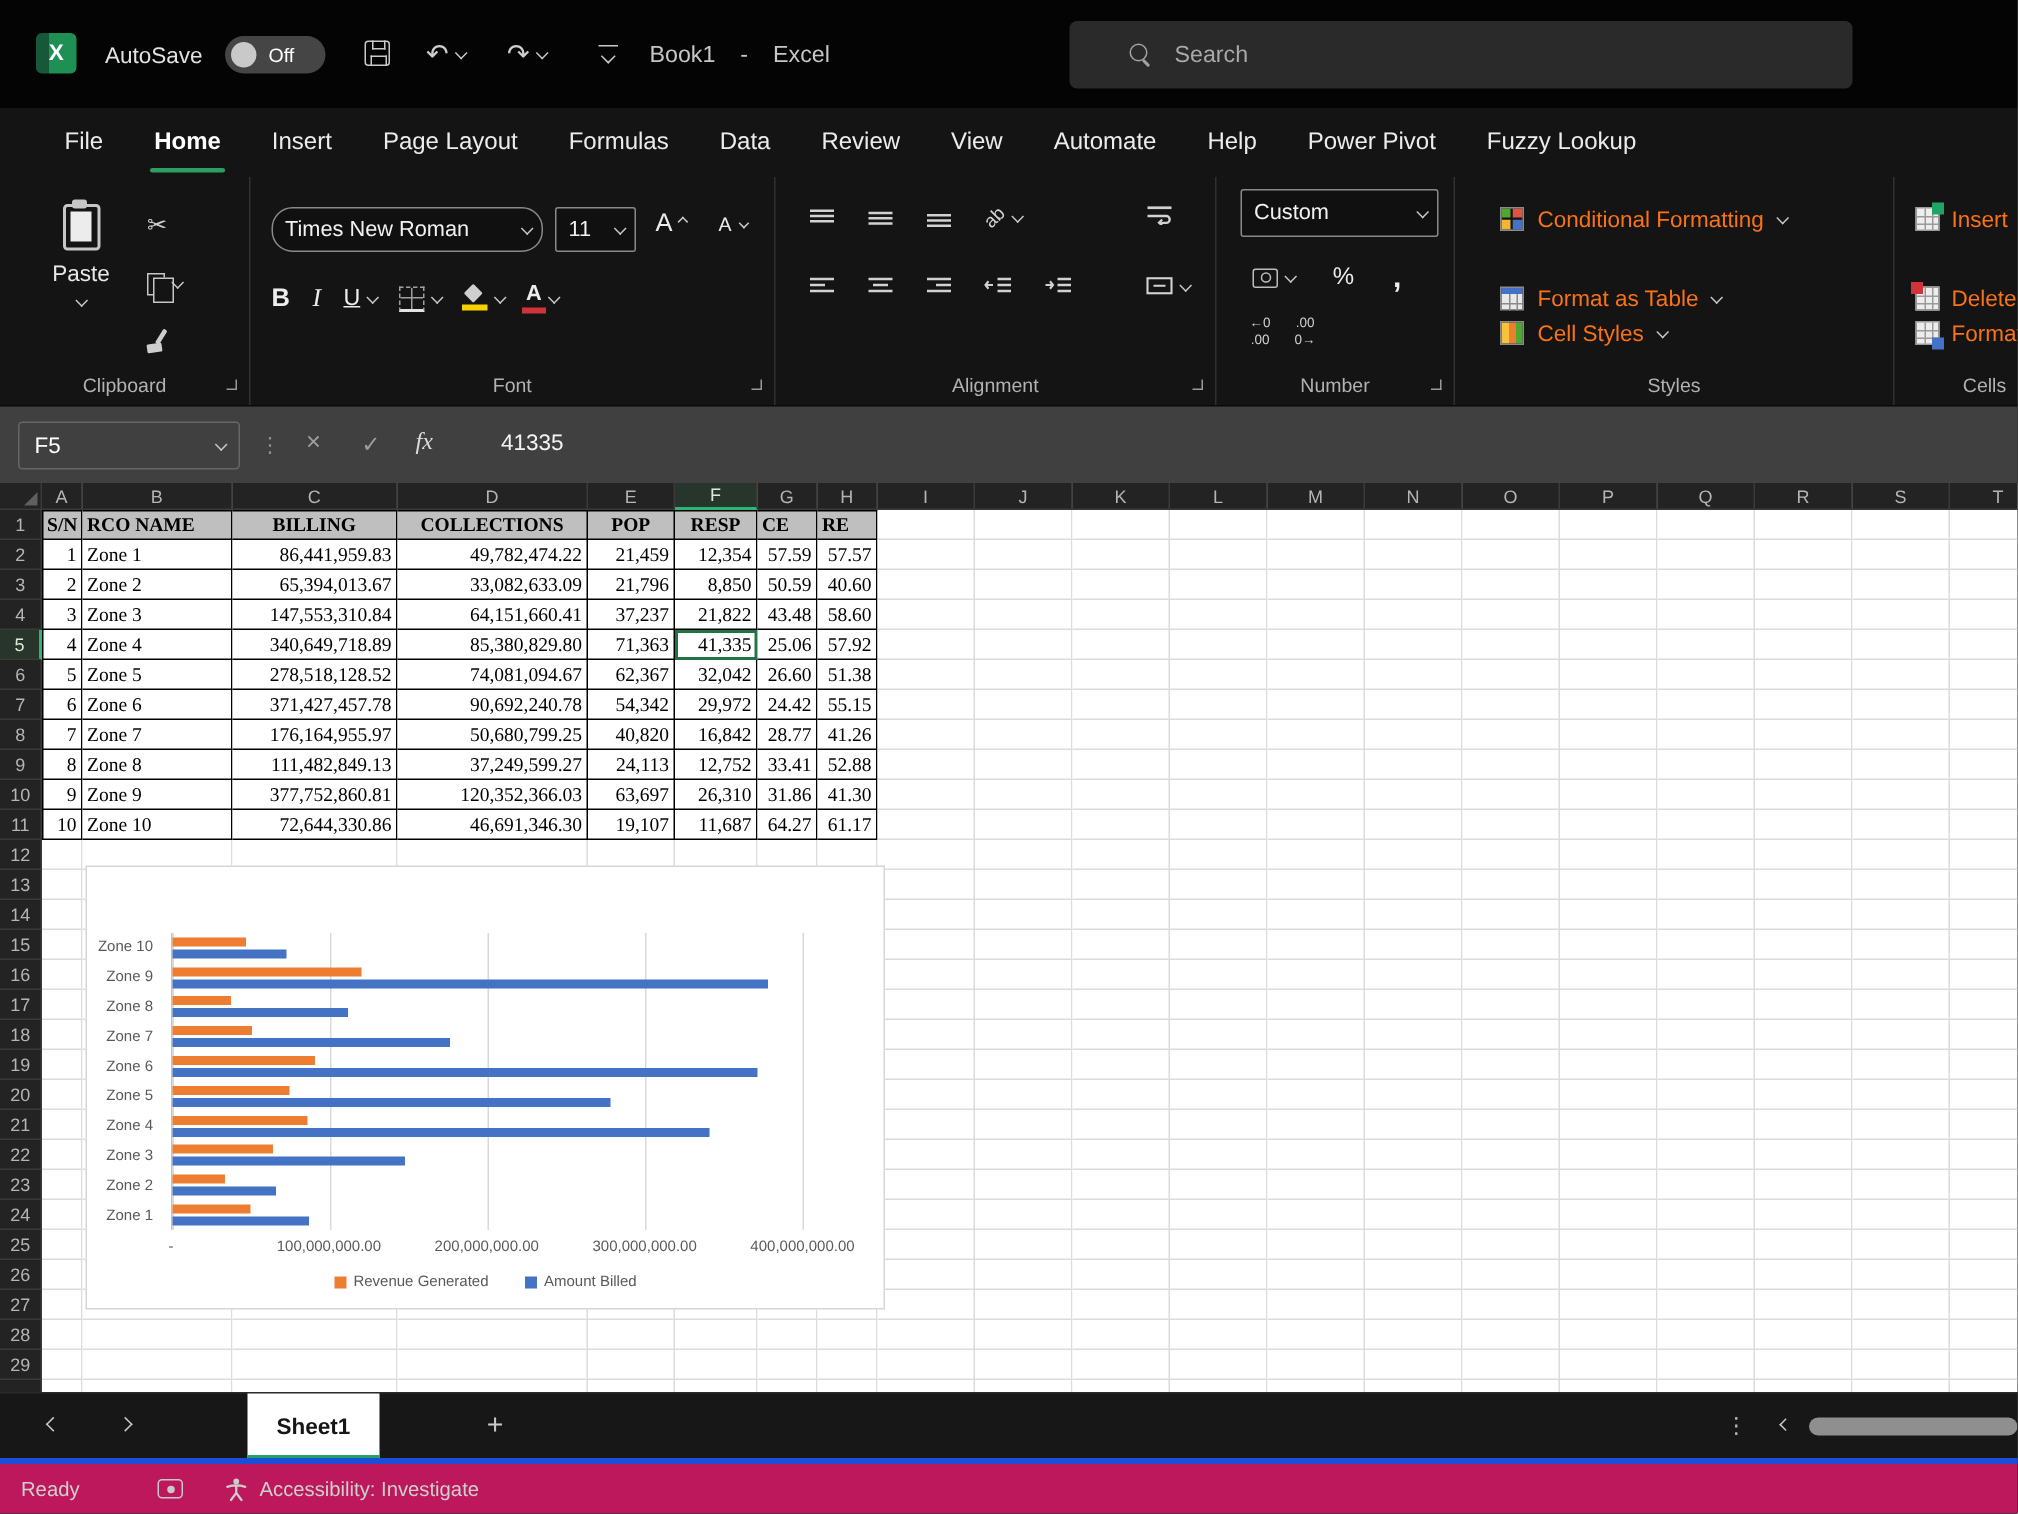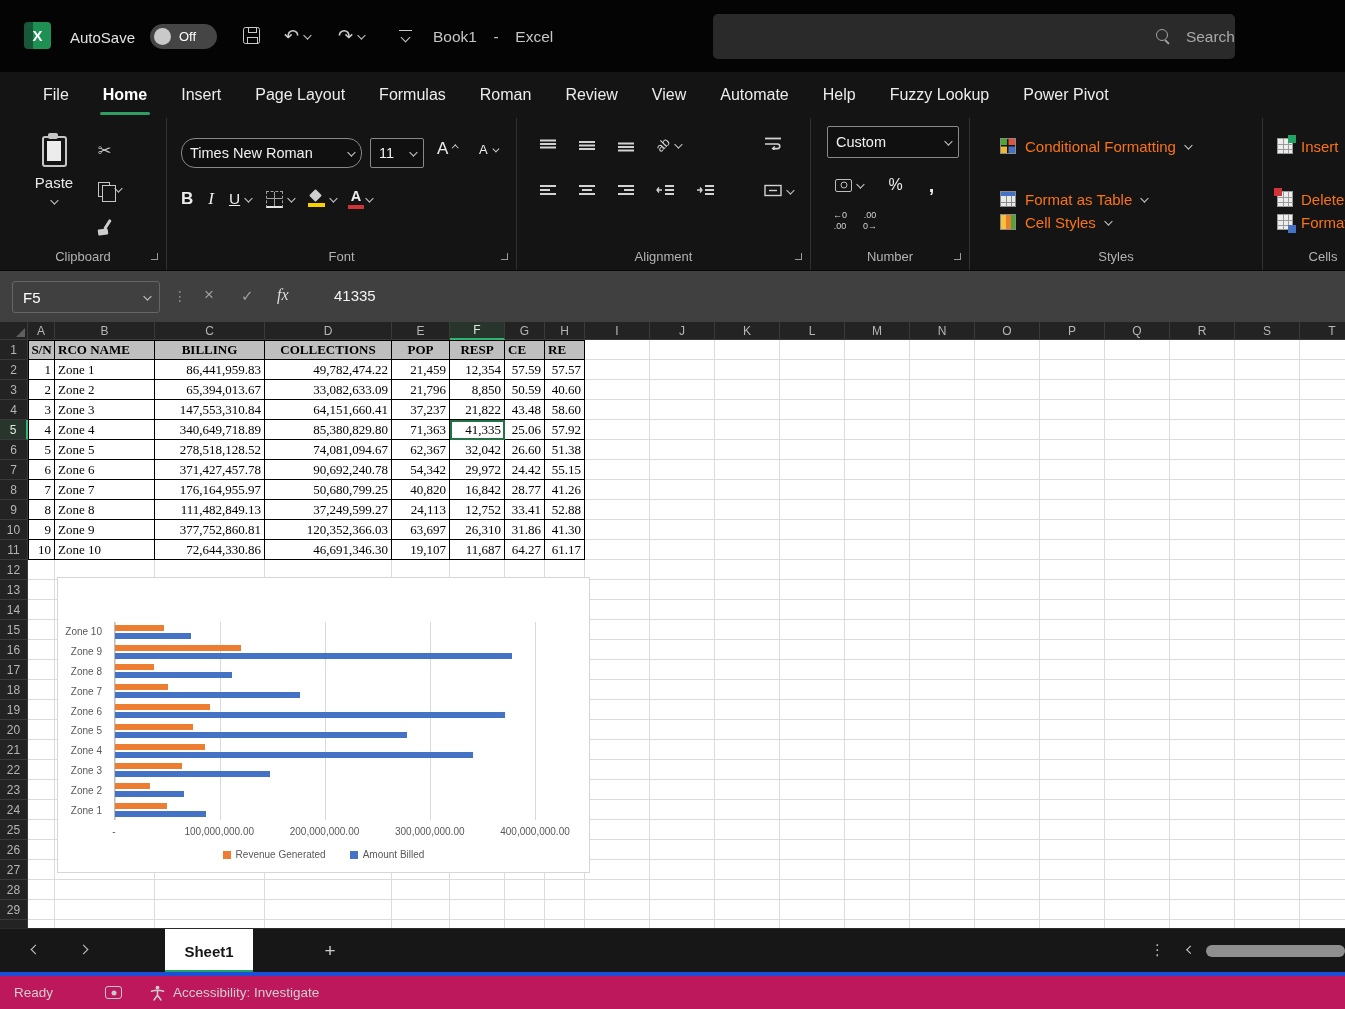--- a/index.html
+++ b/index.html
@@ -12,21 +12,21 @@
   .titlebar > * { position:absolute; }
   .xl-logo { left:24px; top:22px; width:27px; height:27px; border-radius:4px; display:flex; align-items:center; justify-content:center;
              background:linear-gradient(90deg,#17583a 0 9px,#1e9053 9px); color:#fff; font-weight:bold; font-size:15px; }
   .autosave-label { left:70px; top:29px; font-size:15px; color:#e2e2e2;text-align:center; }
   .toggle { left:150px; top:24px; width:67px; height:25px; border-radius:13px; background:#454545; display:flex; align-items:center; padding:0 9px 0 4px; gap:8px; }
   .knob { width:17px; height:17px; border-radius:50%; background:#c9c9c9; }
   .toggle-text { color:#fff; font-size:13px; }
   .tb-btn { display:flex; align-items:center; gap:5px; }
   .tb-save { left:243px; top:27px; } .tb-undo { left:284px; top:27px; } .tb-redo { left:338px; top:27px; } .tb-qat { left:399px; top:30px; }
   .doc-title { left:433px; top:28px; font-size:15.5px; color:#c6c6c6; white-space:pre; word-spacing:4px; }
-  .searchbox { left:713px; top:14px; width:522px; height:45px; background:#2a2a2a; border-radius:5px; display:flex; align-items:center; padding-left:40px; gap:15px;justify-content:flex-end; }
+  .searchbox { left:713px; top:14px; width:522px; height:45px; background:#2a2a2a; border-radius:5px; display:flex; align-items:center; padding-left:40px; gap:15px; }
   .search-text { font-size:15.5px; color:#a8a8a8; }
 
   .glyph18 { font-size:18px; color:#cdcdcd; line-height:1; }
   .glyph15 { font-size:16px; color:#cdcdcd; line-height:1; }
   .ico-save { width:17px; height:17px; border:1.7px solid #c9c9c9; border-radius:2.5px; position:relative; }
   .ico-save::before { content:""; position:absolute; top:-1px; left:3.5px; width:7px; height:5px; border:1.7px solid #c9c9c9; border-top:none; }
   .ico-save::after  { content:""; position:absolute; bottom:-1px; left:2.5px; width:9px; height:6px; border:1.7px solid #c9c9c9; border-bottom:none; }
   .ico-qat { width:13px; height:11px; border-top:1.7px solid #c9c9c9; position:relative; }
   .ico-qat::after { content:""; position:absolute; left:3px; top:2.5px; width:6px; height:6px; border-right:1.7px solid #c9c9c9; border-bottom:1.7px solid #c9c9c9; transform:rotate(45deg); }
   .ico-mag { width:15px; height:15px; position:relative; flex:none; }
@@ -223,27 +223,27 @@
       <span class="search-text">Search</span>
     </div>
   </div>
 
   <div class="menubar">
       <div class="mtab">File</div>
       <div class="mtab active">Home</div>
       <div class="mtab">Insert</div>
       <div class="mtab">Page Layout</div>
       <div class="mtab">Formulas</div>
-      <div class="mtab">Roman</div>
+      <div class="mtab">Data</div>
       <div class="mtab">Review</div>
       <div class="mtab">View</div>
       <div class="mtab">Automate</div>
       <div class="mtab">Help</div>
+      <div class="mtab">Power Pivot</div>
       <div class="mtab">Fuzzy Lookup</div>
-      <div class="mtab">Power Pivot</div>
     </div>
 
   <div class="ribbon">
 
     <div class="grp grp-clipboard">
       <div class="paste-btn">
         <span class="ico-clipboard"></span>
         <span class="btn-label">Paste</span>
         <span class="chev chev-d sm"></span>
       </div>

